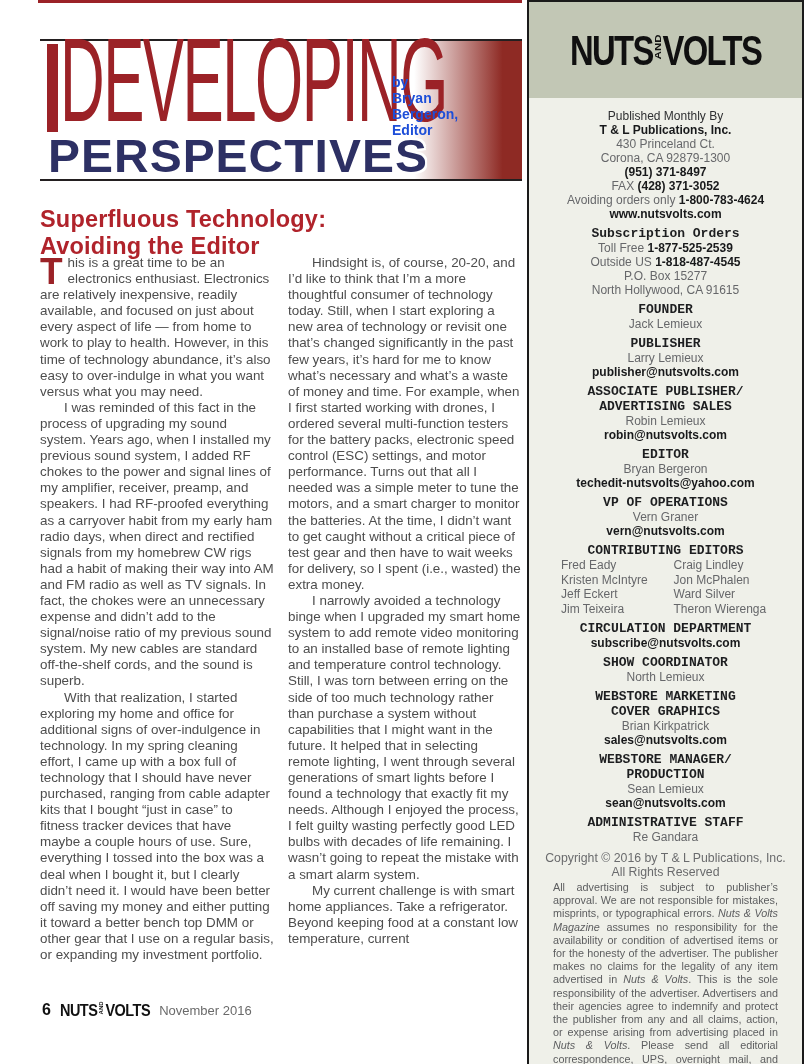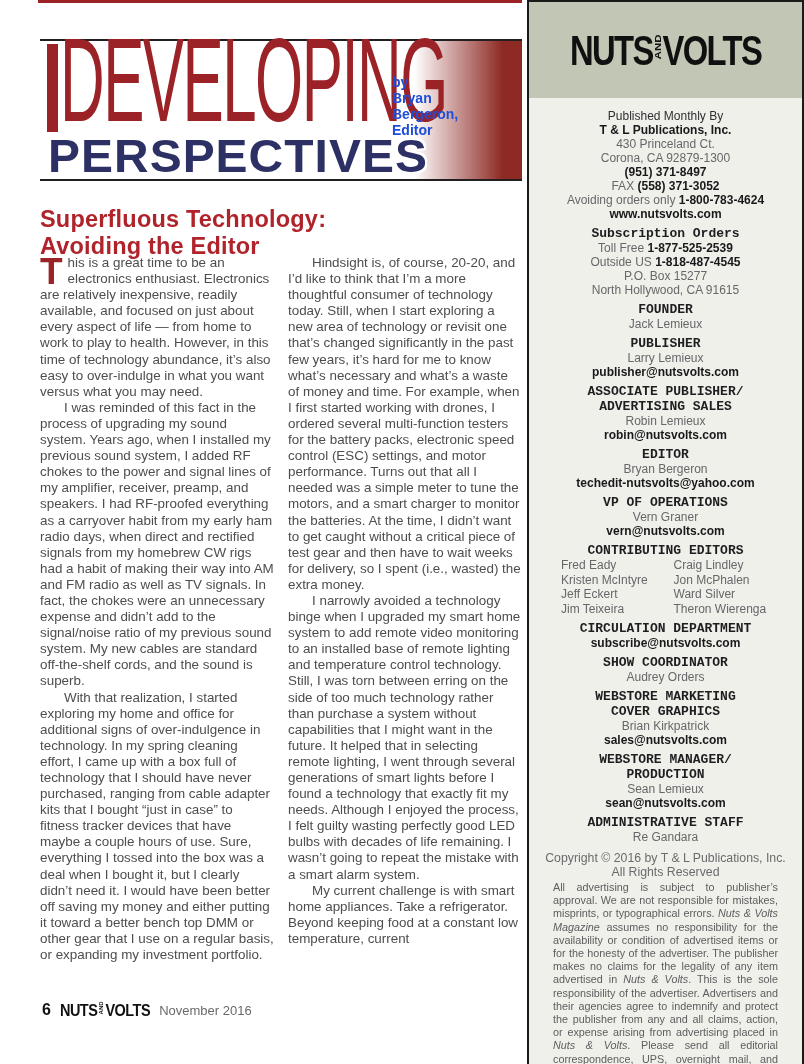--- a/index.html
+++ b/index.html
@@ -125,21 +125,21 @@
     </div>
 
     <div class="sb-content">
 
       <div class="sb-section">
         <div class="sb-line dark">Published Monthly By</div>
         <div class="sb-line sb-bold">T &amp; L Publications, Inc.</div>
         <div class="sb-line">430 Princeland Ct.</div>
         <div class="sb-line">Corona, CA 92879-1300</div>
         <div class="sb-line sb-bold">(951) 371-8497</div>
-        <div class="sb-line"><span>FAX </span><span class="sb-bold">(558) 371-3052</span></div>
+        <div class="sb-line"><span>FAX </span><span class="sb-bold">(428) 371-3052</span></div>
         <div class="sb-line"><span>Avoiding orders only </span><span class="sb-bold">1-800-783-4624</span></div>
         <div class="sb-line sb-bold">www.nutsvolts.com</div>
       </div>
 
       <div class="sb-section">
         <div class="sb-head">Subscription Orders</div>
         <div class="sb-line"><span>Toll Free </span><span class="sb-bold">1-877-525-2539</span></div>
         <div class="sb-line"><span>Outside US </span><span class="sb-bold">1-818-487-4545</span></div>
         <div class="sb-line">P.O. Box 15277</div>
         <div class="sb-line">North Hollywood, CA 91615</div>
@@ -192,21 +192,21 @@
         </div>
       </div>
 
       <div class="sb-section">
         <div class="sb-head">CIRCULATION DEPARTMENT</div>
         <div class="sb-line sb-bold">subscribe@nutsvolts.com</div>
       </div>
 
       <div class="sb-section">
         <div class="sb-head">SHOW COORDINATOR</div>
-        <div class="sb-line">Audrey Orders</div>
+        <div class="sb-line">North Lemieux</div>
       </div>
 
       <div class="sb-section">
         <div class="sb-head narrow">WEBSTORE MARKETING COVER GRAPHICS</div>
         <div class="sb-line">Brian Kirkpatrick</div>
         <div class="sb-line sb-bold">sales@nutsvolts.com</div>
       </div>
 
       <div class="sb-section">
         <div class="sb-head narrow">WEBSTORE MANAGER/ PRODUCTION</div>

